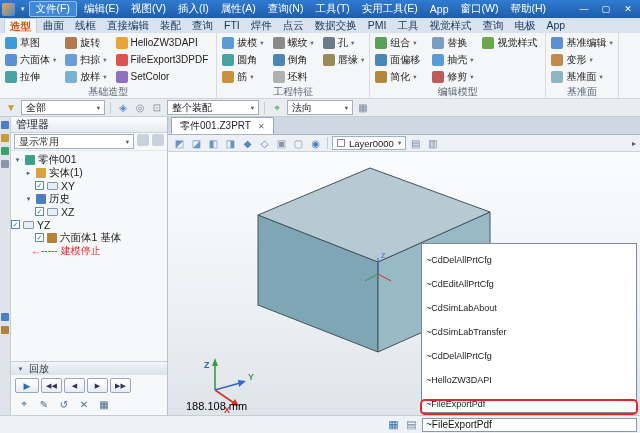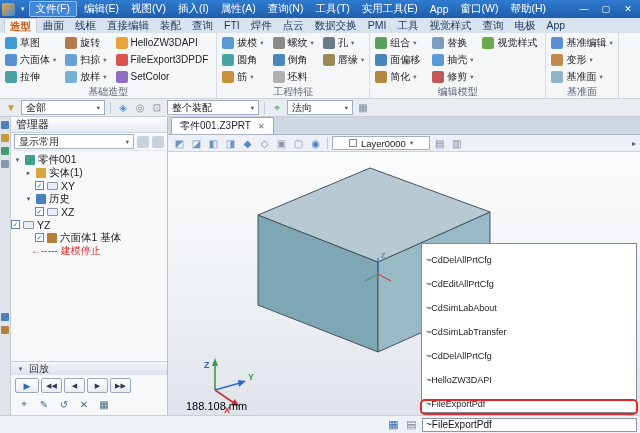--- a/index.html
+++ b/index.html
@@ -38,21 +38,21 @@
 
 
 .main{flex:1;display:flex;min-height:0}
 .left-strip{width:11px;background:#dfe4ea;border-right:1px solid #c5cbd3;display:flex;flex-direction:column;align-items:center;padding-top:4px}
 .strip-icon{width:8px;height:8px;border-radius:1px;margin-bottom:5px;flex:none}
 .strip-icon:nth-child(5){margin-top:140px}
 
 
 .manager{width:157px;background:#f7f8fa;border-right:1px solid #b9c0c9;display:flex;flex-direction:column;min-height:0}
 .mgr-header{height:16px;background:linear-gradient(#fdfdfe,#e7ebf0);border-bottom:1px solid #ccd2da;display:flex;align-items:center;padding:0 5px;color:#223}
-.mgr-filter{height:18px;display:flex;align-items:center;gap:3px;padding:1px 3px;border-bottom:1px solid #e2e6ea}
+.mgr-filter{height:18px;display:flex;gap:3px;padding:1px 3px;border-bottom:1px solid #e2e6ea}
 .mgr-filter .qcombo{flex:1}
 .micon{width:12px;height:12px;background:#c9d2dc;border-radius:2px;flex:none}
 .tree{flex:1;padding-top:2px;overflow:hidden}
 .tnode{display:flex;align-items:center;height:13px;gap:3px;font-size:10.5px}
 .texp{width:9px;font-size:7px;color:#557;text-align:center;flex:none}
 .ticon{width:10px;height:10px;border-radius:1px;flex:none}
 .ticon.plane{width:11px;height:8px;background:#e8eef5;border:1px solid #8a97a8}
 .tcheck{width:9px;height:9px;border:1px solid #5b87c8;background:#fff;color:#2a6fc0;font-size:7px;line-height:7px;text-align:center;flex:none}
 .stop-row{color:#d42a2a;font-size:10px}
 .replay-header{margin-top:auto;height:14px;background:linear-gradient(#f2f5f8,#dde3ea);border-top:1px solid #c9cfd8;display:flex;align-items:center;gap:4px;padding:0 5px;font-size:10px;color:#334}
@@ -64,21 +64,21 @@
 .tool-icon{width:14px;height:14px;display:flex;align-items:center;justify-content:center;font-size:10px;color:#4a6a8a}
 
 
 .canvas-col{flex:1;display:flex;flex-direction:column;min-width:0}
 .doc-tabs{height:18px;background:#cfd7e2;border-bottom:1px solid #aab4c2;display:flex;align-items:flex-end;padding-left:3px}
 .doc-tab{height:17px;background:#fff;border:1px solid #9aa7b8;border-bottom:none;border-radius:2px 2px 0 0;display:flex;align-items:center;gap:7px;padding:0 8px;font-size:10px;color:#223}
 .doc-close{font-size:8px;color:#667}
 .canvas-toolbar{height:17px;background:#edf0f4;border-bottom:1px solid #ccd2da;display:flex;align-items:center;gap:2px;padding:0 4px}
 .cicon{width:15px;height:14px;display:flex;align-items:center;justify-content:center;font-size:10px}
 .csep{width:1px;height:12px;background:#c5cbd3;margin:0 2px}
-.layer-combo{display:flex;align-items:center;gap:4px;height:14px;border:1px solid #9fb0c4;background:#fff;padding:0 16px;font-size:9.5px}
+.layer-combo{display:flex;align-items:center;gap:4px;height:14px;border:1px solid #9fb0c4;background:#fff;padding:0 4px;font-size:9.5px}
 .swatch{width:8px;height:8px;background:#fff;border:1px solid #888}
 .overflow-btn{margin-left:auto;font-size:8px;color:#556}
 .viewport{flex:1;position:relative;background:linear-gradient(180deg,#fbfcfd 0%,#eef1f5 55%,#dfe4ea 100%);overflow:hidden}
 .viewport svg{position:absolute;inset:0}
 .dim-label{position:absolute;left:18px;top:248px;font-size:11px;color:#000}
 .cmd-popup{position:absolute;right:3px;bottom:2px;width:216px;background:#fff;border:1px solid #808a96;font-size:9px;line-height:9.9px;color:#222}
 .popup-item{height:9.9px;padding:12px 4px;white-space:nowrap;overflow:hidden}
 .popup-item:last-child{background:#2a5cc8;color:#fff}
 .red-annotation{position:absolute;left:-2px;right:-2px;bottom:-3px;height:16px;border:2px solid #e8262a;border-radius:5px;pointer-events:none}
 

